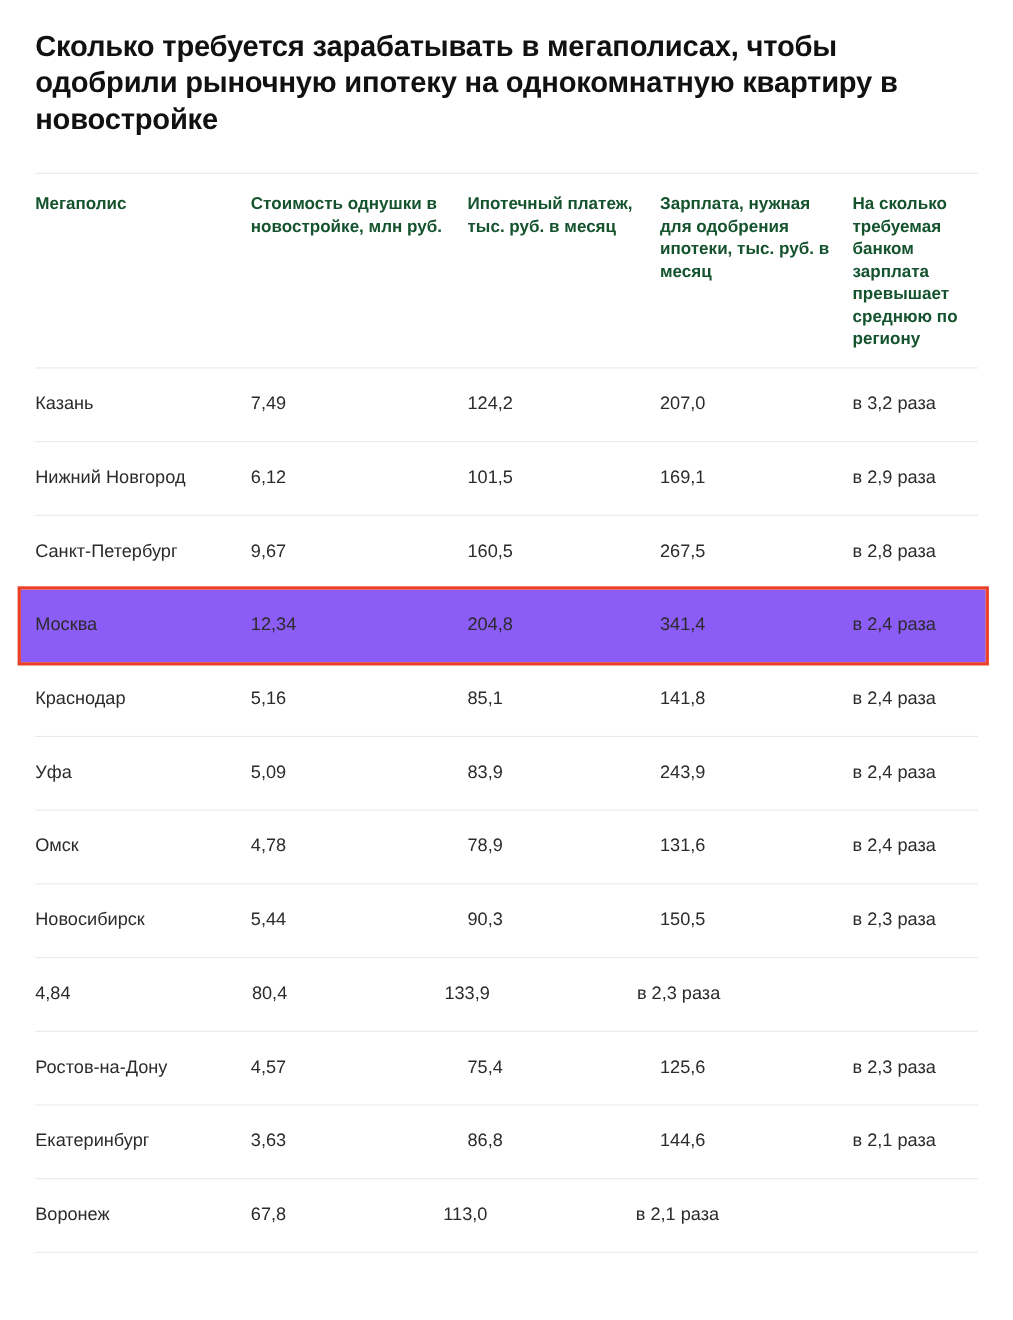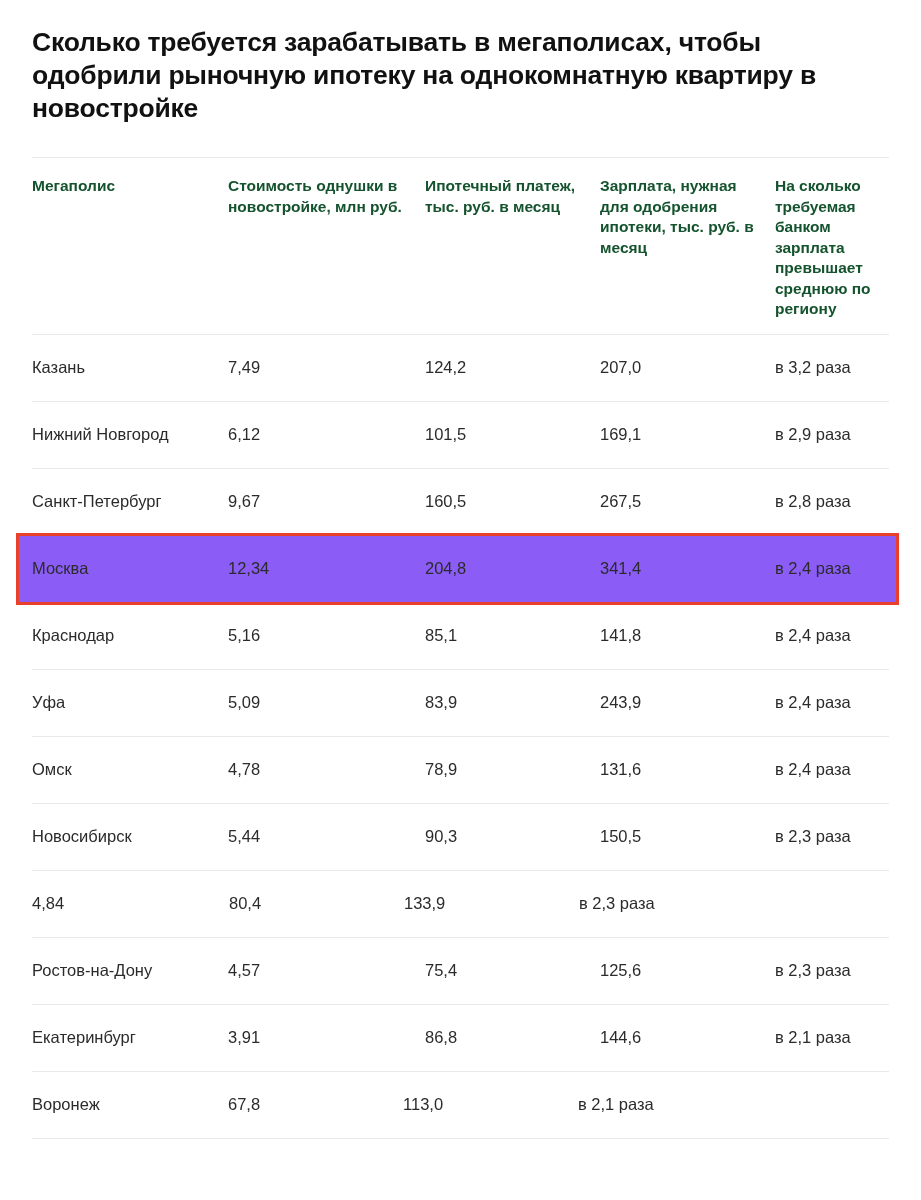--- a/index.html
+++ b/index.html
@@ -196,21 +196,21 @@
         <div class="row data-row">
           <div class="cell c1">Ростов-на-Дону</div>
           <div class="cell c2">4,57</div>
           <div class="cell c3">75,4</div>
           <div class="cell c4">125,6</div>
           <div class="cell c5">в 2,3 раза</div>
         </div>
         <div class="divider"></div>
         <div class="row data-row">
           <div class="cell c1">Екатеринбург</div>
-          <div class="cell c2">3,91</div>
+          <div class="cell c2">3,63</div>
           <div class="cell c3">86,8</div>
           <div class="cell c4">144,6</div>
           <div class="cell c5">в 2,1 раза</div>
         </div>
         <div class="divider"></div>
         <div class="row data-row">
           <div class="cell c1">Воронеж</div>
           <div class="cell c3">67,8</div>
           <div class="cell c4">113,0</div>
           <div class="cell c5">в 2,1 раза</div>

